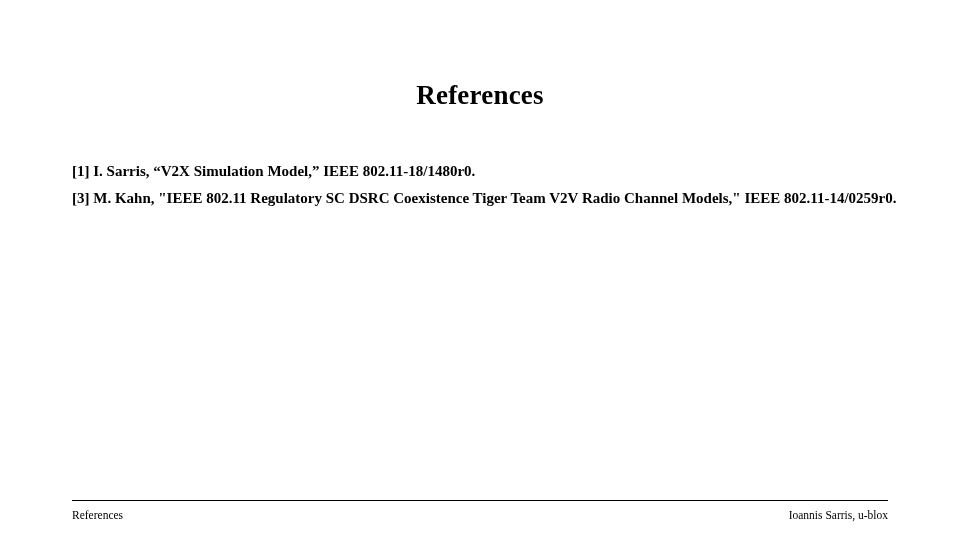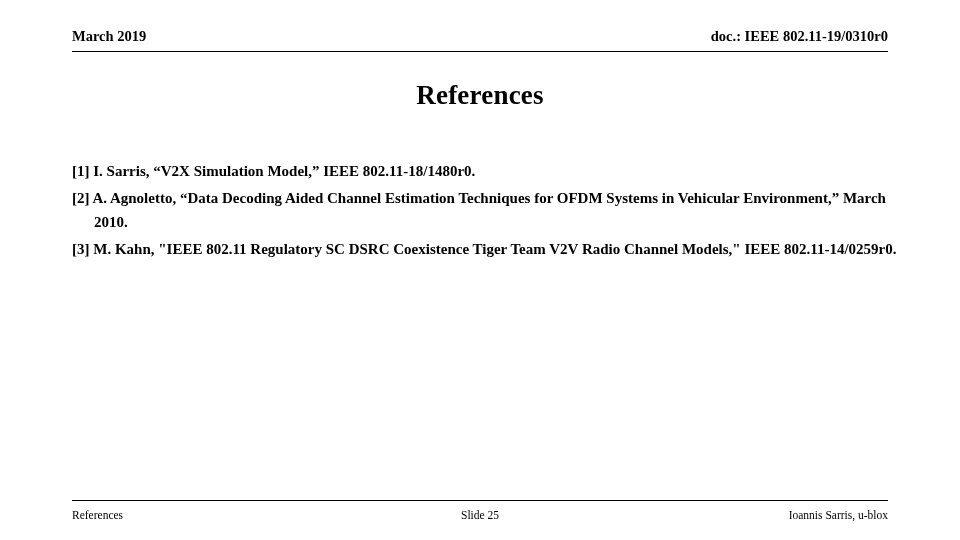--- a/index.html
+++ b/index.html
@@ -118,42 +118,32 @@
     top: 9px;
     font-size: 11.5px;
     white-space: nowrap;
   }
 </style>
 </head>
 <body>
 
 <div class="slide">
 
-  <div class="header">
-    <div class="header-left">March 2019</div>
-    <div class="header-right">doc.: IEEE 802.11-19/0310r0</div>
-    <div class="header-rule"></div>
-  </div>
 
   <div class="slide-title">References</div>
 
   <div class="body-list">
     <div class="ref-item">
       <span>[1] I. Sarris, “V2X Simulation Model,” IEEE 802.11-18/1480r0.</span>
-    </div>
-    <div class="ref-item">
-      <span>[2] A. Agnoletto, “Data Decoding Aided Channel Estimation Techniques for OFDM Systems</span>
-      <span>in Vehicular Environment,” March 2010.</span>
     </div>
     <div class="ref-item">
       <span>[3] M. Kahn, "IEEE 802.11 Regulatory SC DSRC Coexistence Tiger Team V2V Radio</span>
       <span>Channel Models," IEEE 802.11-14/0259r0.</span>
     </div>
   </div>
 
   <div class="footer">
     <div class="footer-rule"></div>
     <div class="footer-left">References</div>
-    <div class="footer-center">Slide 25</div>
     <div class="footer-right">Ioannis Sarris, u-blox</div>
   </div>
 
 </div>
 
 </body></html>

